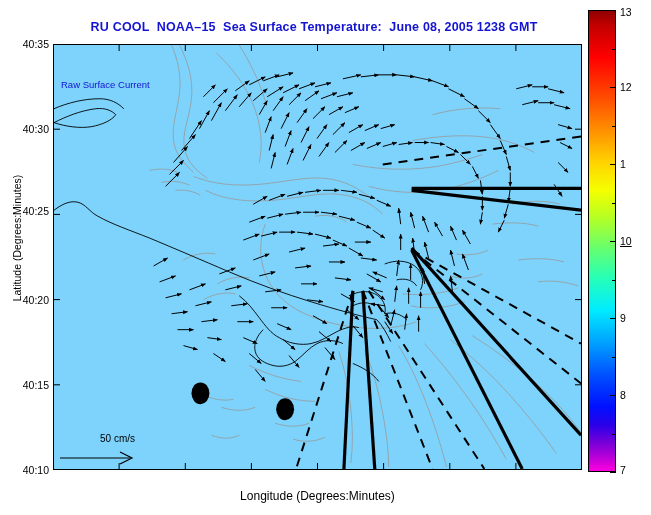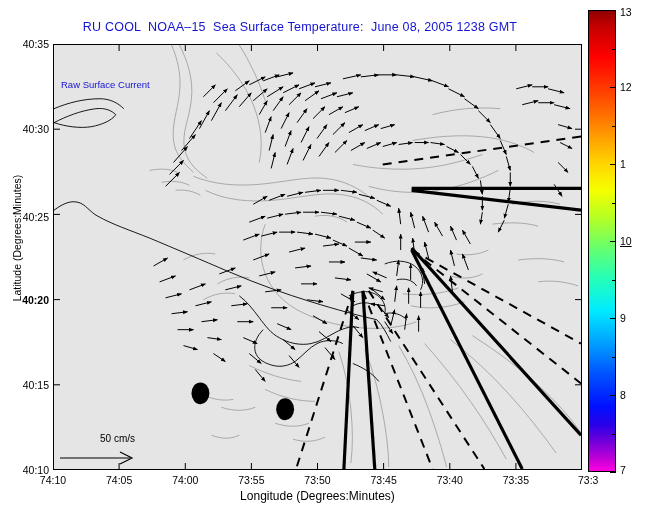--- a/index.html
+++ b/index.html
@@ -3,26 +3,26 @@
 <meta charset="utf-8">
 <style>
   html,body{margin:0;padding:0;background:#ffffff;}
   body{width:651px;height:515px;position:relative;overflow:hidden;
        font-family:"Liberation Sans",sans-serif;}
 
   #stage{position:absolute;left:0;top:0;width:651px;height:515px;}
 
   
   .title{position:absolute;left:0;top:20px;width:600px;text-align:center;
-         font-size:12.5px;font-weight:normal;color:#1414d2;letter-spacing:.2px;
-         white-space:pre;}
+         font-size:12.5px;font-weight:bold;color:#1414d2;letter-spacing:.2px;
+         white-space:pre;padding-left:14px;}
 
   
   .axes{position:absolute;left:53px;top:44px;width:529px;height:426px;
-        border:1.3px solid #000;background:#e5e5e5;box-sizing:border-box;
+        border:1.3px solid #000;background:#7dd3fc;box-sizing:border-box;
         overflow:hidden;}
   .axes-svg{position:absolute;left:0;top:0;width:100%;height:100%;}
 
   
   .ytick{position:absolute;right:0;font-size:10.5px;color:#000;
          text-align:right;white-space:nowrap;transform:translateY(-50%);margin-left:22px;}
   .ytick-wrap{position:absolute;left:0px;top:44px;width:49px;height:426px;}
   .xtick{position:absolute;top:0;font-size:10.5px;color:#000;
          text-align:center;white-space:nowrap;transform:translateX(-50%);}
   .xtick-wrap{position:absolute;left:0px;top:474px;width:651px;height:16px;}
@@ -352,22 +352,22 @@
       <svg style="position:absolute;left:0;top:15px;width:110px;height:20px;" viewBox="0 0 110 20">
         <line x1="2" y1="10" x2="72" y2="10" stroke="#000" stroke-width="1.2"></line>
         <path d="M62,4 L74,10 L62,16" fill="none" stroke="#000" stroke-width="1.2"></path>
       </svg>
     </div>
   </div>
 
   <div class="ytick-wrap">
     <div class="ytick" style="top:0px;">40:35</div>
     <div class="ytick" style="top:85.2px;">40:30</div>
-    <div class="ytick" style="top:173px;">40:25</div>
-    <div class="ytick" style="top:255.6px;font-weight:bold;">40:20</div>
+    <div class="ytick" style="top:167px;">40:25</div>
+    <div class="ytick" style="top:255.6px;">40:20</div>
     <div class="ytick" style="top:340.8px;">40:15</div>
     <div class="ytick" style="top:426px;">40:10</div>
   </div>
 
   <svg style="position:absolute;left:53px;top:44px;width:529px;height:426px;pointer-events:none;" viewBox="0 0 529 426" preserveAspectRatio="none">
     <g stroke="#000" stroke-width="1">
       <line x1="0" y1="85.2" x2="7" y2="85.2"></line>
       <line x1="0" y1="170.4" x2="7" y2="170.4"></line>
       <line x1="0" y1="255.6" x2="7" y2="255.6"></line>
       <line x1="0" y1="340.8" x2="7" y2="340.8"></line>
@@ -385,31 +385,20 @@
       <line x1="66.1" y1="0" x2="66.1" y2="7"></line>
       <line x1="132.3" y1="0" x2="132.3" y2="7"></line>
       <line x1="198.4" y1="0" x2="198.4" y2="7"></line>
       <line x1="264.5" y1="0" x2="264.5" y2="7"></line>
       <line x1="330.6" y1="0" x2="330.6" y2="7"></line>
       <line x1="396.8" y1="0" x2="396.8" y2="7"></line>
       <line x1="462.9" y1="0" x2="462.9" y2="7"></line>
     </g>
   </svg>
 
-  <div class="xtick-wrap">
-    <div class="xtick" style="left:53px;">74:10</div>
-    <div class="xtick" style="left:119.1px;">74:05</div>
-    <div class="xtick" style="left:185.3px;">74:00</div>
-    <div class="xtick" style="left:251.4px;">73:55</div>
-    <div class="xtick" style="left:317.5px;">73:50</div>
-    <div class="xtick" style="left:383.6px;">73:45</div>
-    <div class="xtick" style="left:449.8px;">73:40</div>
-    <div class="xtick" style="left:515.9px;">73:35</div>
-    <div class="xtick" style="left:578px;text-align:left;transform:none;">73:3</div>
-  </div>
 
   <div class="xlabel">Longitude (Degrees:Minutes)</div>
   <div class="ylabel">Latitude (Degrees:Minutes)</div>
 
   <div class="cbar"></div>
   <div class="cbar-ticks">
     <div class="cbar-tick" style="top:0px;"></div>
     <div class="cbar-tick minor" style="top:38.5px;"></div>
     <div class="cbar-tick" style="top:77px;"></div>
     <div class="cbar-tick minor" style="top:115.5px;"></div>

